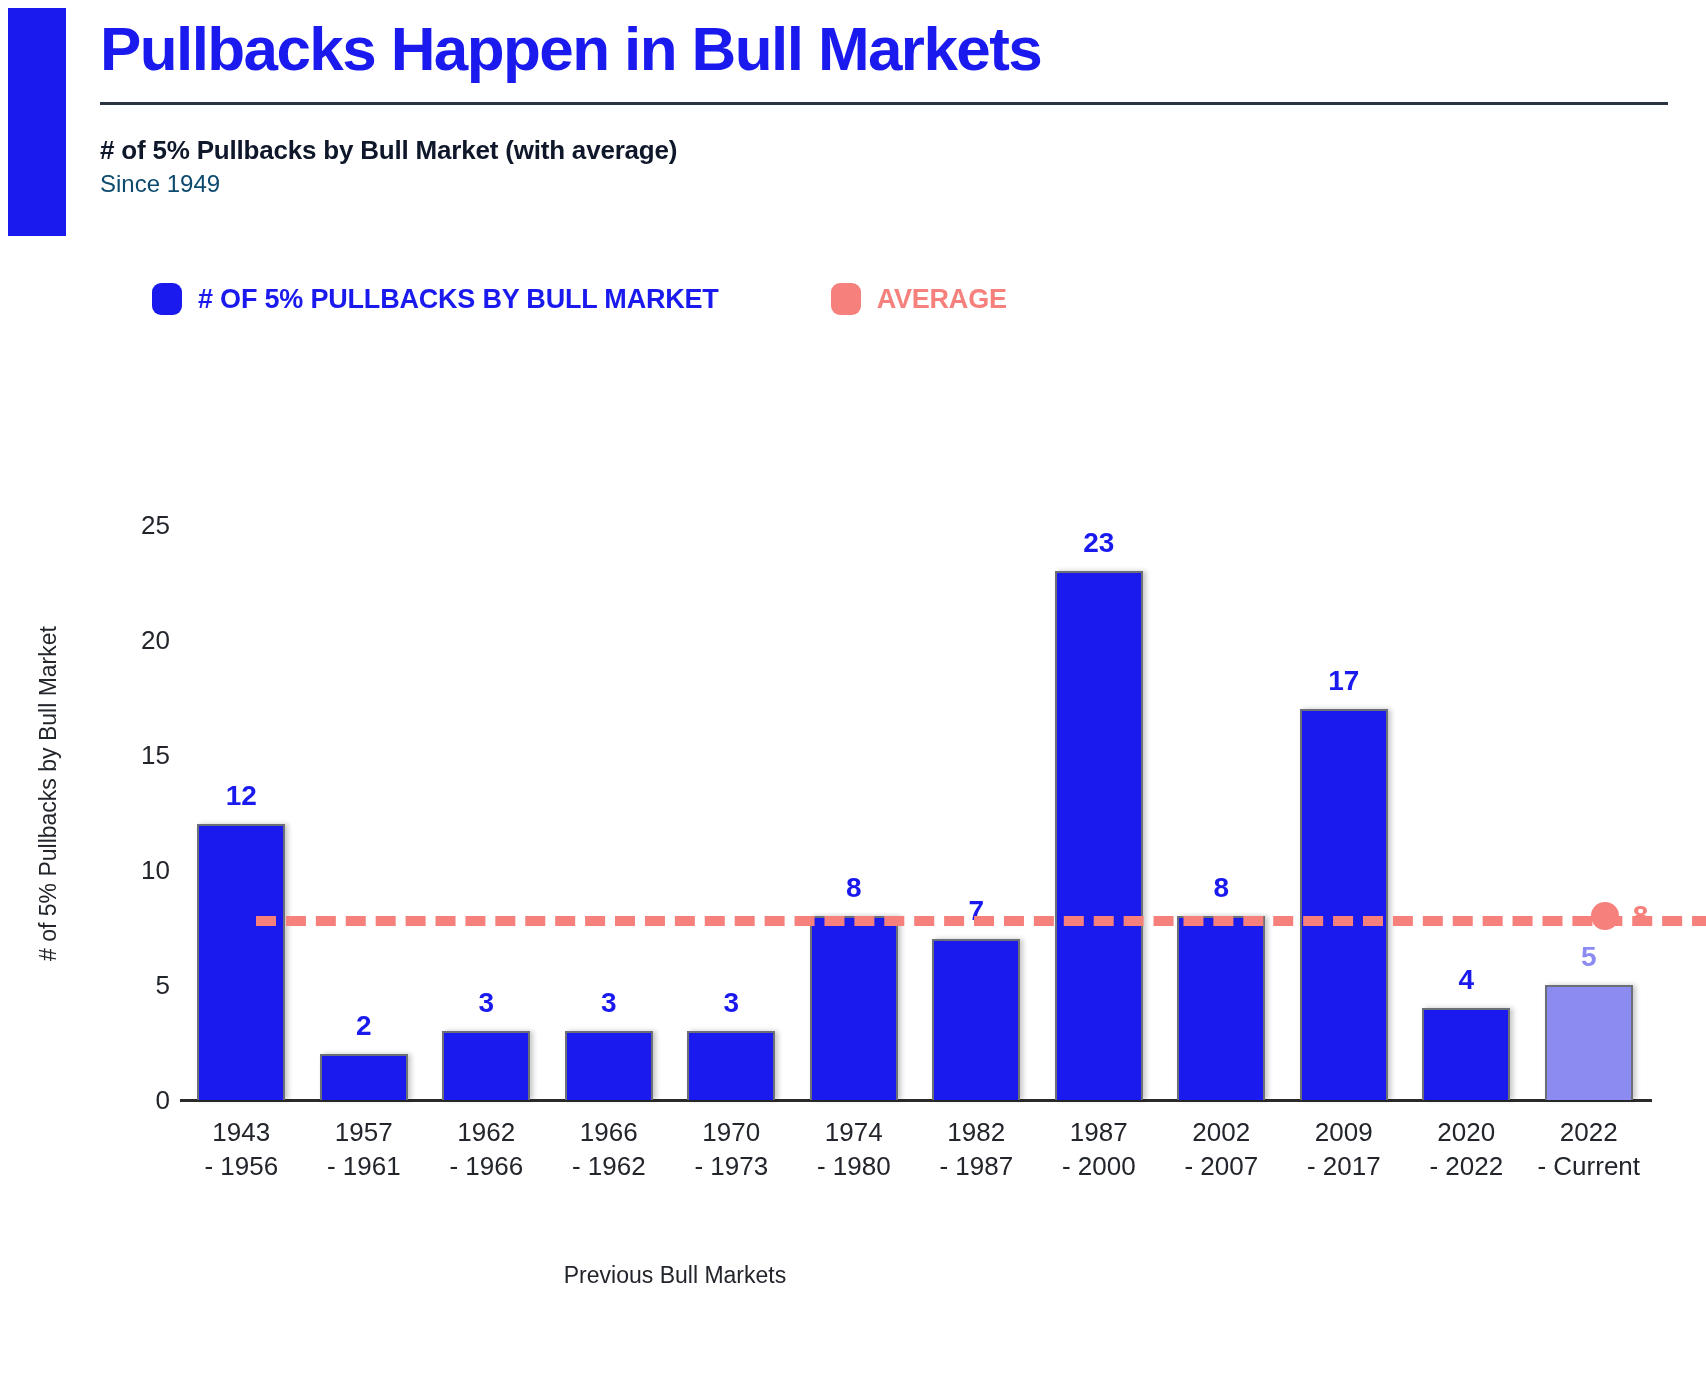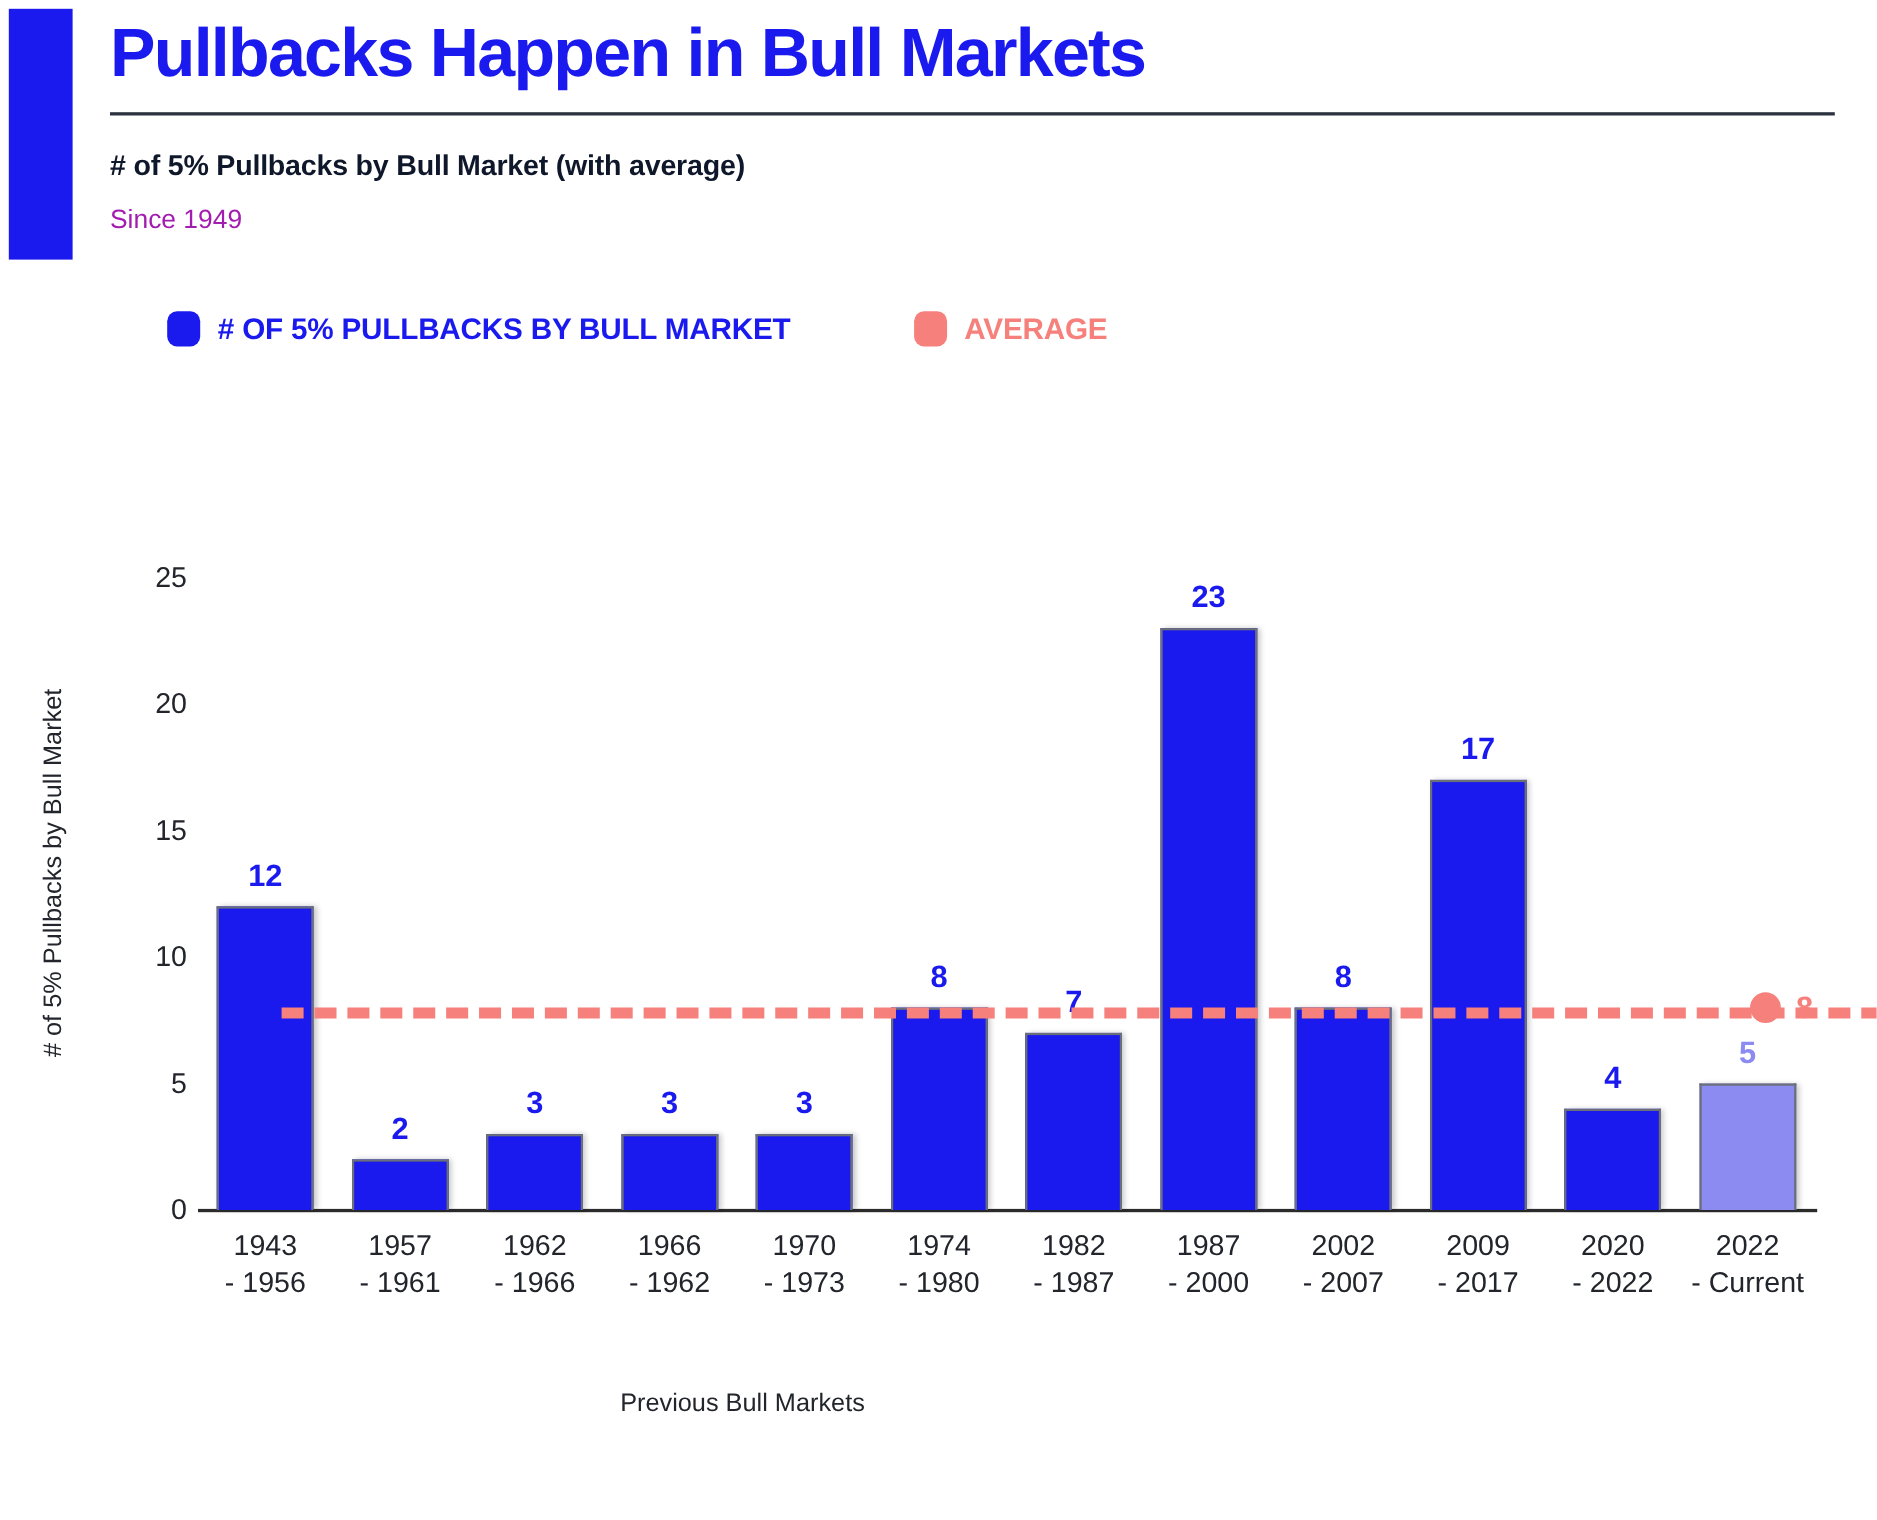--- a/index.html
+++ b/index.html
@@ -51,22 +51,22 @@
   #chart-subtitle {
     font-size: 26px;
     font-weight: bold;
     color: #0f172a;
     margin-top: 30px;
     letter-spacing: -0.2px;
   }
   #chart-since {
     font-size: 24px;
     font-weight: normal;
-    color: #a21caf;
-    margin-top: 20px;
+    color: #0c4a6e;
+    margin-top: 4px;
   }
 
   
   #legend {
     position: absolute;
     left: 152px; top: 276px;
     display: flex;
     align-items: center;
     gap: 0px;
     height: 46px;

